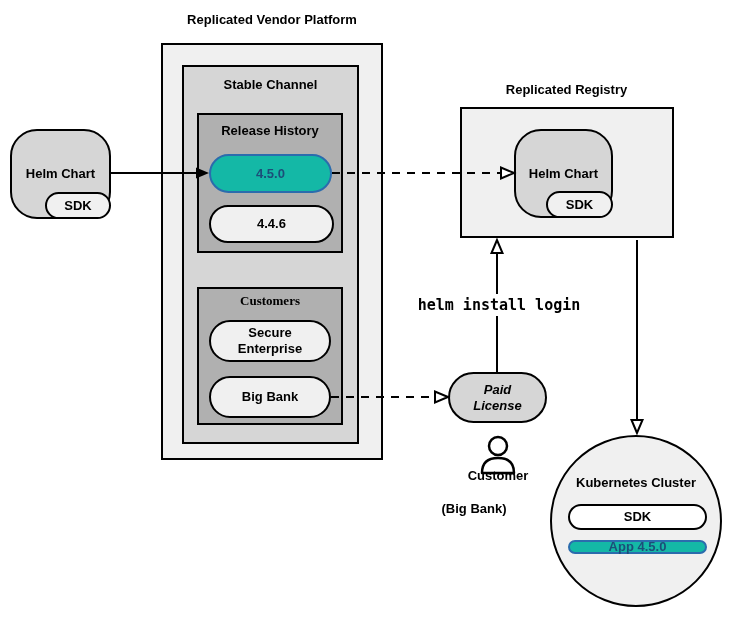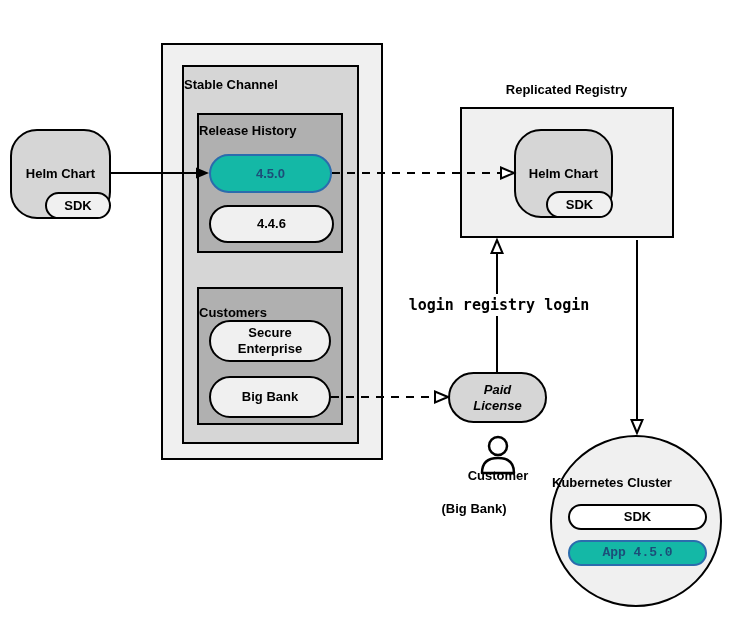--- a/index.html
+++ b/index.html
@@ -2,57 +2,58 @@
 <html><head>
 <meta charset="utf-8">
 <style>
   html,body{margin:0;padding:0;background:#fff;}
   .canvas{position:relative;width:747px;height:634px;background:#fff;overflow:hidden;
           font-family:"Liberation Sans",sans-serif;}
   .box{position:absolute;box-sizing:border-box;border:2px solid #000;}
   .lbl{font-family:"Liberation Sans",sans-serif;font-weight:bold;font-size:13px;color:#000;
        text-align:center;line-height:16px;}
   .flexc{display:flex;align-items:center;justify-content:center;border-radius:27px;}
-  .toplbl{position:absolute;left:0;right:0;text-align:left;}
+  .toplbl{position:absolute;left:0;right:0;text-align:center;}
   .title{position:absolute;text-align:center;}
   .bg-light{background:#f0f0f0;}
   .bg-mid{background:#d6d6d6;}
   .bg-dark{background:#b0b0b0;}
   .bg-white{background:#ffffff;}
   .blue-box{background:#14b8a6;border-color:#2b6cad;}
   .blue-text{color:#1c4e79;}
   .sdk-sub{position:absolute;right:-2px;bottom:-2px;}
   .cmd{position:absolute;z-index:10;background:#ffffff;text-align:center;
        font-family:"DejaVu Sans Mono",monospace;font-weight:bold;font-size:15px;color:#000;
        padding:2px 4px;}
   svg.overlay{position:absolute;left:0;top:0;z-index:5;pointer-events:none;}
   .circle{position:absolute;box-sizing:border-box;border:2.5px solid #000;border-radius:50%;}
 </style>
 </head>
 <body>
 
 <div class="canvas">
 
+  <div class="title lbl" style="left:160px;top:12px;width:224px;">Replicated Vendor Platform</div>
 
   <div class="box bg-light" style="left:161px;top:43px;width:222px;height:417px;"></div>
 
   <div class="box bg-mid" style="left:182px;top:65px;width:177px;height:379px;">
     <div class="toplbl lbl" style="top:10px;">Stable Channel</div>
   </div>
 
   <div class="box bg-dark" style="left:197px;top:113px;width:146px;height:140px;">
     <div class="toplbl lbl" style="top:8px;">Release History</div>
   </div>
 
   <div class="box blue-box flexc lbl blue-text" style="left:209px;top:154px;width:123px;height:39px;">4.5.0</div>
 
   <div class="box bg-light flexc lbl" style="left:209px;top:205px;width:125px;height:38px;">4.4.6</div>
 
   <div class="box bg-dark" style="left:197px;top:287px;width:146px;height:138px;">
-    <div class="toplbl lbl" style="top:16px;">Customers</div>
+    <div class="toplbl lbl" style="top:4px;font-family:Liberation Serif, serif;">Customers</div>
   </div>
 
   <div class="box bg-light flexc lbl" style="left:209px;top:376px;width:122px;height:42px;">Big Bank</div>
 
   <div class="box bg-light flexc lbl" style="left:209px;top:320px;width:122px;height:42px;padding:0 18px;">Secure Enterprise</div>
 
   <div class="box bg-mid flexc lbl" style="left:10px;top:129px;width:101px;height:90px;">
     <span>Helm Chart</span>
     <div class="box bg-light flexc lbl sdk-sub" style="width:66px;height:27px;">SDK</div>
   </div>
@@ -72,21 +73,21 @@
 
   <div class="title lbl" style="left:448px;top:468px;width:100px;">Customer</div>
   <div class="title lbl" style="left:424px;top:501px;width:100px;">(Big Bank)</div>
 
   <div class="circle bg-light" style="left:550px;top:435px;width:172px;height:172px;">
     <div class="toplbl lbl" style="top:38px;">Kubernetes Cluster</div>
   </div>
 
   <div class="box bg-white flexc lbl" style="left:568px;top:504px;width:139px;height:26px;">SDK</div>
 
-  <div class="box blue-box flexc lbl blue-text" style="left:568px;top:540px;width:139px;height:26px;font-family:Liberation Mono, monospace;">App 4.5.0</div>
+  <div class="box blue-box flexc lbl blue-text" style="left:568px;top:540px;width:139px;height:14px;">App 4.5.0</div>
 
   <svg class="overlay" width="747" height="634" viewBox="0 0 747 634">
 
     <g>
       <line x1="111" y1="173" x2="197" y2="173" stroke="#000" stroke-width="2"></line>
       <polygon points="209,173 196,167.5 196,178.5" fill="#000"></polygon>
     </g>
 
     <g>
       <line x1="332" y1="173" x2="501" y2="173" stroke="#000" stroke-width="2" stroke-dasharray="8 7"></line>
@@ -107,16 +108,16 @@
       <line x1="637" y1="240" x2="637" y2="420" stroke="#000" stroke-width="2"></line>
       <polygon points="637,433 631.5,420 642.5,420" fill="#fff" stroke="#000" stroke-width="2"></polygon>
     </g>
 
     <g fill="none" stroke="#000" stroke-width="2.5" stroke-linejoin="round">
       <circle cx="498" cy="446" r="9"></circle>
       <path d="M482 473 q0 -15 16 -15 q16 0 16 15 z"></path>
     </g>
   </svg>
 
-  <div class="cmd" style="left:400px;top:294px;width:190px;">login registry login</div>
+  <div class="cmd" style="left:400px;top:294px;width:190px;">helm install login</div>
 
 
 </div>
 
 </body></html>

